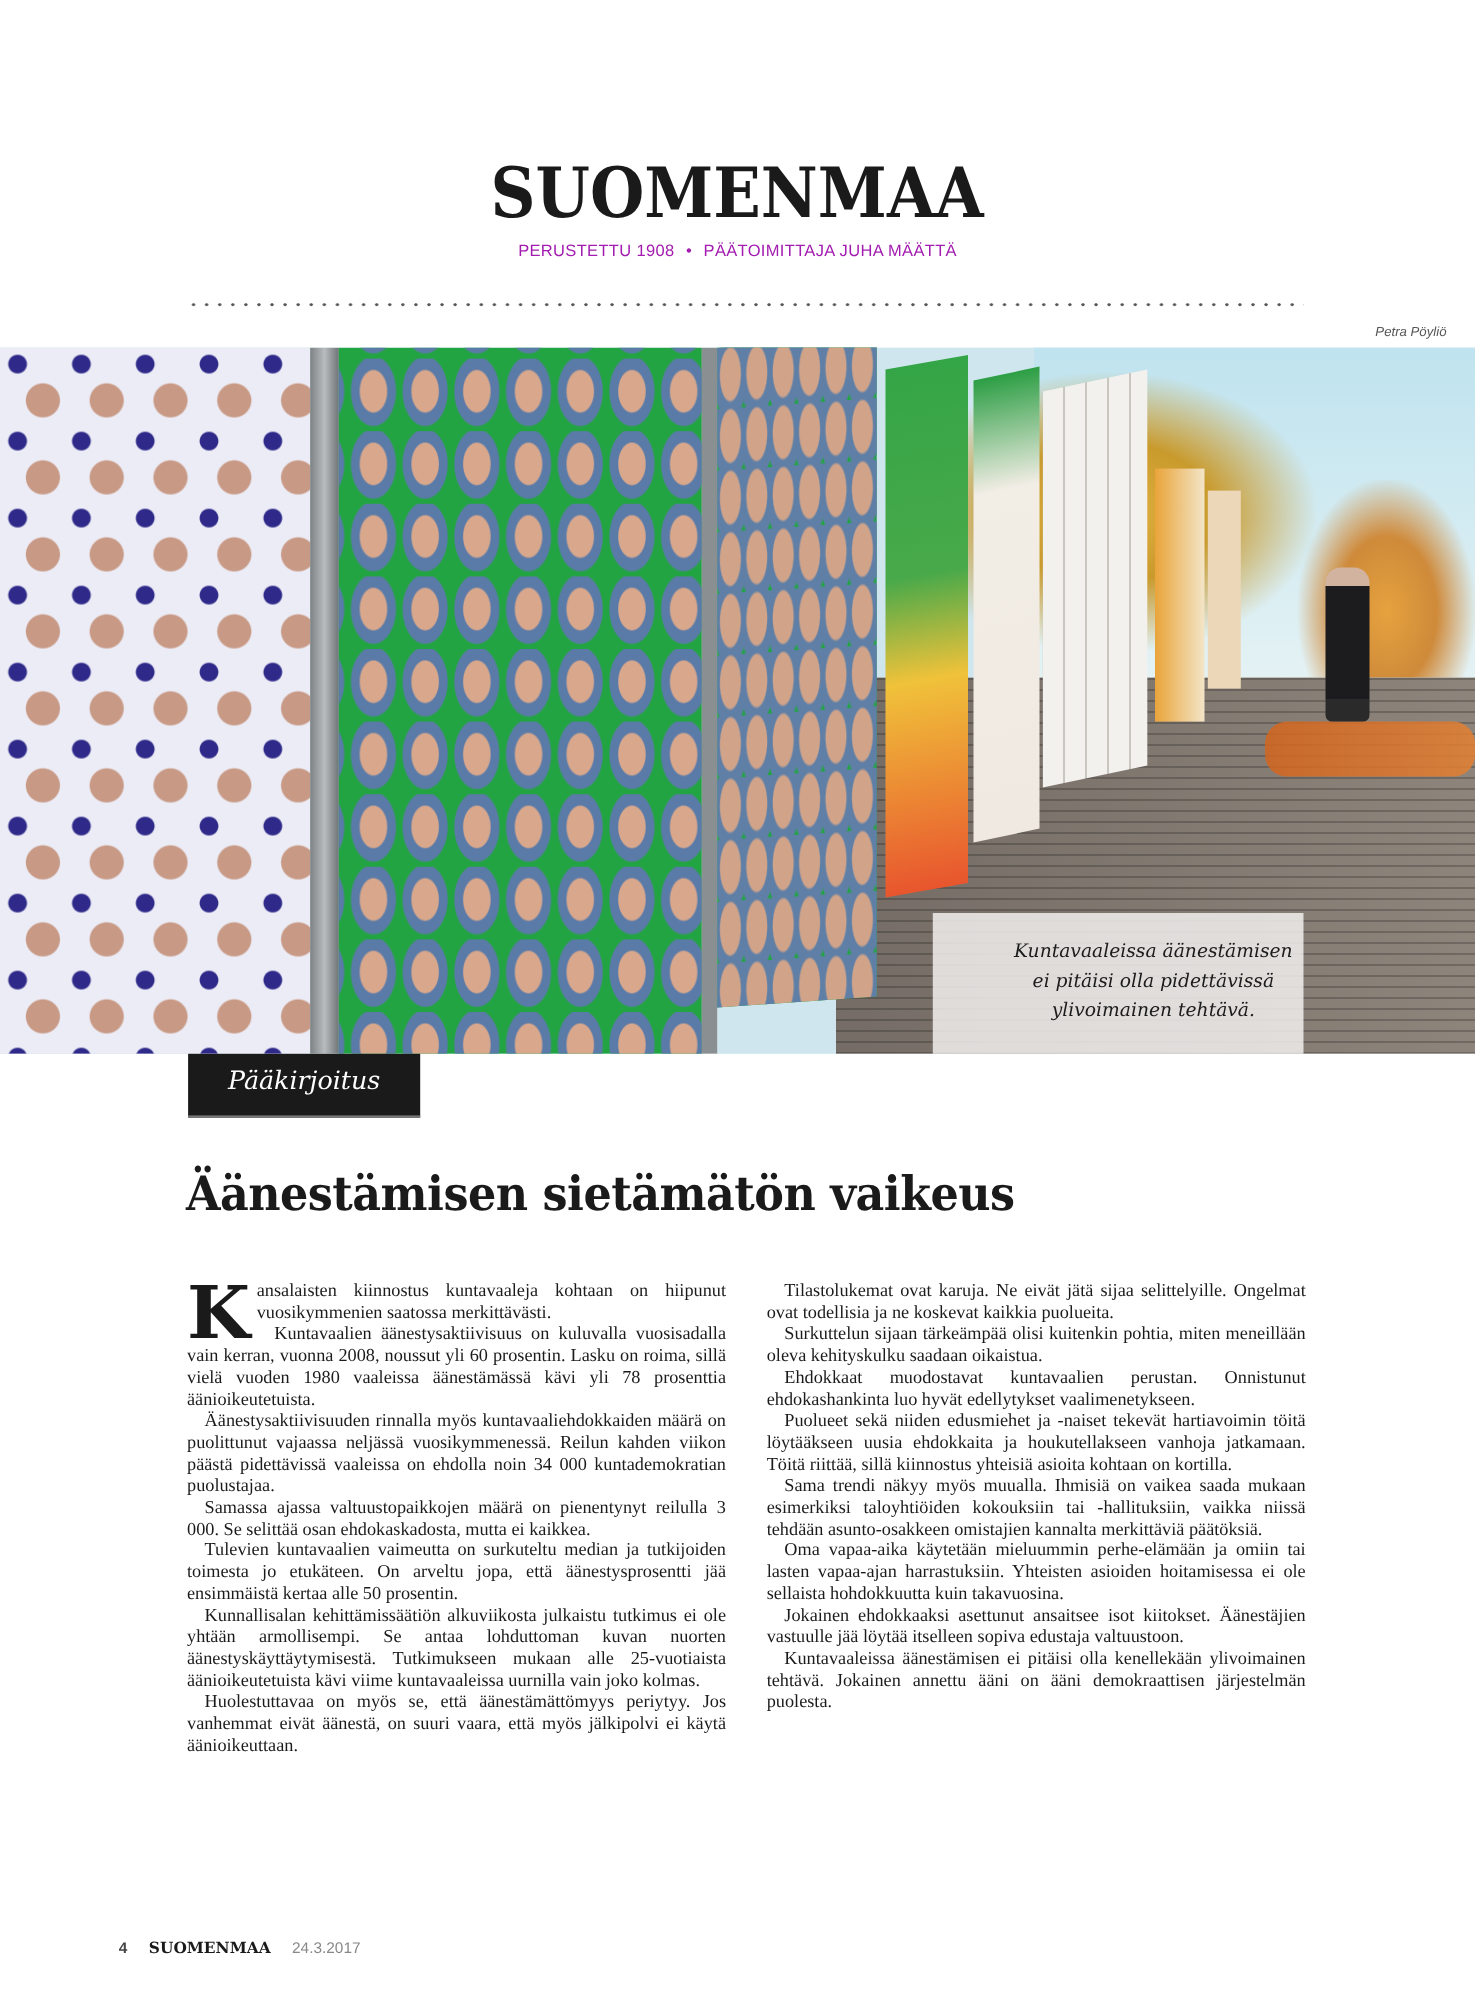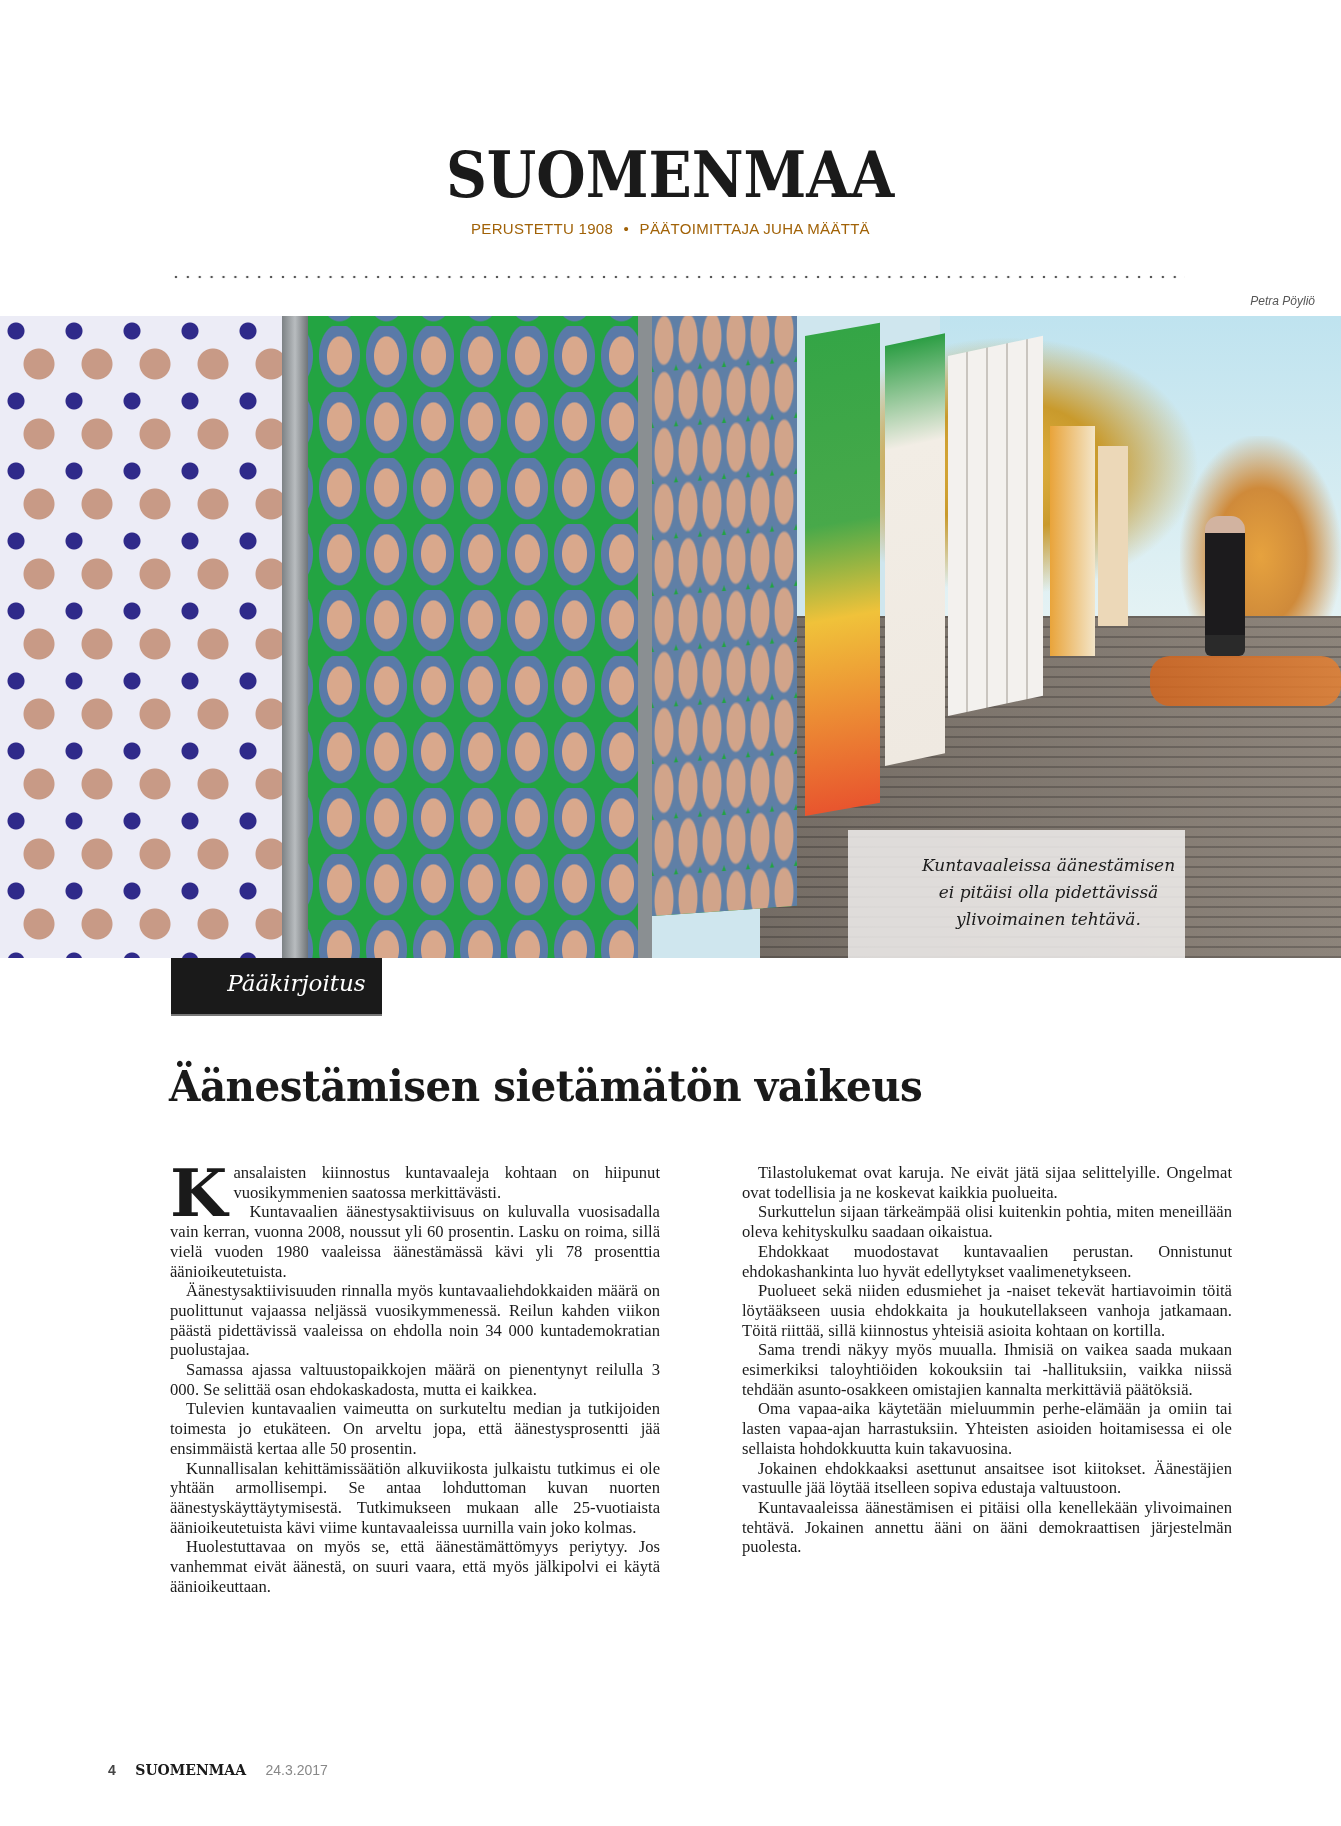--- a/index.html
+++ b/index.html
@@ -1,20 +1,20 @@
 <!DOCTYPE html>
 <html><head>
 <meta charset="utf-8">
 <style>
   html, body { margin: 0; padding: 0; background: #ffffff; }
   body { width: 1341px; height: 1826px; position: relative; overflow: hidden; font-family: "Liberation Serif", serif; color: #1c1c1c; }
 
   .masthead { position: absolute; left: 0; top: 140px; width: 1341px; text-align: center; }
   .logo { font-family: "DejaVu Serif", serif; font-weight: bold; font-size: 63px; letter-spacing: 0px; color: #1a1a1a; line-height: 70px; transform: scaleX(0.9); display: inline-block; }
-  .tagline { font-family: "Liberation Sans", sans-serif; font-size: 15px; letter-spacing: 0.3px; color: #a16207; margin-top: 10px; }
+  .tagline { font-family: "Liberation Sans", sans-serif; font-size: 15px; letter-spacing: 0.3px; color: #a21caf; margin-top: 10px; }
   .tagline .bullet { margin: 0 6px; }
 
   .dotrule { position: absolute; left: 170px; top: 274px; width: 1015px; height: 6px;
     background-image: radial-gradient(circle, #555 1.3px, transparent 1.6px);
     background-size: 11.9px 6px; background-repeat: repeat-x; }
 
   .credit { position: absolute; right: 26px; top: 294px; font-family: "Liberation Sans", sans-serif; font-style: italic; font-size: 12px; color: #555; }
 
   .photo { position: absolute; left: 0; top: 316px; width: 1341px; height: 642px; overflow: hidden; background: #cfe6ee; }
   .photo .sky { position: absolute; left: 940px; top: 0; width: 401px; height: 300px; background: linear-gradient(180deg,#bfe3ef 0%,#e4f2f4 100%); }
@@ -41,27 +41,27 @@
   .board-ad2 { position: absolute; left: 885px; top: 30px; width: 60px; height: 420px; background: linear-gradient(180deg,#2c9e44 0%,#f2ede5 25%,#efe9e1 100%); transform: skewY(-12deg); transform-origin: left top; }
   .board-ad3 { position: absolute; left: 948px; top: 40px; width: 95px; height: 360px; background: repeating-linear-gradient(90deg,#f3f1ee 0 18px,#c9c5bf 18px 20px); transform: skewY(-12deg); transform-origin: left top; }
   .board-ad4 { position: absolute; left: 1050px; top: 110px; width: 45px; height: 230px; background: linear-gradient(90deg,#e9a43a,#f3e5c8); }
   .board-ad5 { position: absolute; left: 1098px; top: 130px; width: 30px; height: 180px; background: #ecd8b8; }
   .person { position: absolute; left: 1205px; top: 200px; width: 40px; height: 140px; background: linear-gradient(180deg,#d2b3a0 0 12%, #1c1b1d 12% 85%, #2a2a2a 85%); border-radius: 14px 14px 6px 6px; }
 
   .caption-box { position: absolute; left: 848px; top: 830px; width: 337px; height: 128px; background: rgba(240,238,236,0.86); }
   .caption-text { position: absolute; left: 0; top: 22px; width: 401px; text-align: center; font-family: "DejaVu Serif", serif; font-style: italic; font-size: 17px; line-height: 27px; color: #1b1b1b; }
 
   .section-label { position: absolute; left: 171px; top: 958px; width: 211px; height: 56px; background: #1a1a1a; border-bottom: 2px solid #777; }
-  .section-label span { position: absolute; left: 0; top: 12px; width: 211px; text-align: center; font-family: "DejaVu Serif", serif; font-style: italic; font-size: 23px; color: #ffffff; padding-left: 20px; }
+  .section-label span { position: absolute; left: 0; top: 12px; width: 211px; text-align: center; font-family: "DejaVu Serif", serif; font-style: italic; font-size: 23px; color: #ffffff; }
 
   .headline { position: absolute; left: 169px; top: 1056px; font-family: "DejaVu Serif", serif; font-size: 43px; line-height: 60px; color: #1a1a1a; letter-spacing: -0.5px; transform: scaleX(0.94); transform-origin: left center; white-space: nowrap; }
 
   .col { position: absolute; top: 1163px; width: 490px; font-family: "Liberation Serif", serif; font-size: 16.6px; line-height: 19.7px; color: #1b1b1b; text-align: justify; hyphens: manual; }
   .col.left { left: 170px; }
-  .col.right { left: 697px; margin-left: 45px; }
+  .col.right { left: 697px; }
   .col p { margin: 0; text-indent: 16px; }
   .col p.first { text-indent: 0; }
   .dropcap { float: left; font-family: "DejaVu Serif", serif; font-weight: bold; font-size: 66px; line-height: 56px; margin: 2px 6px 0 0; color: #1a1a1a; }
 
   .footer { position: absolute; left: 108px; top: 1762px; font-size: 14px; white-space: nowrap; }
   .footer .pageno { font-family: "Liberation Sans", sans-serif; font-weight: bold; color: #444; margin-right: 16px; }
   .footer .brand { font-family: "DejaVu Serif", serif; font-weight: bold; color: #1a1a1a; font-size: 14px; margin-right: 16px; }
   .footer .date { font-family: "Liberation Sans", sans-serif; color: #888; text-align: center; }
 </style>
 </head>

